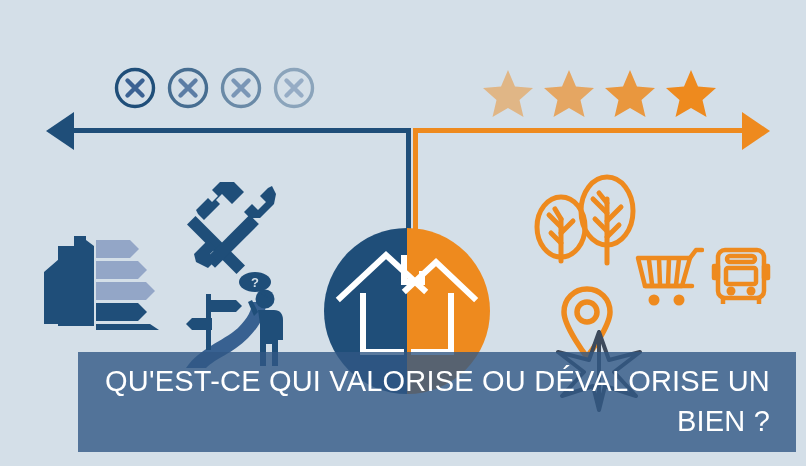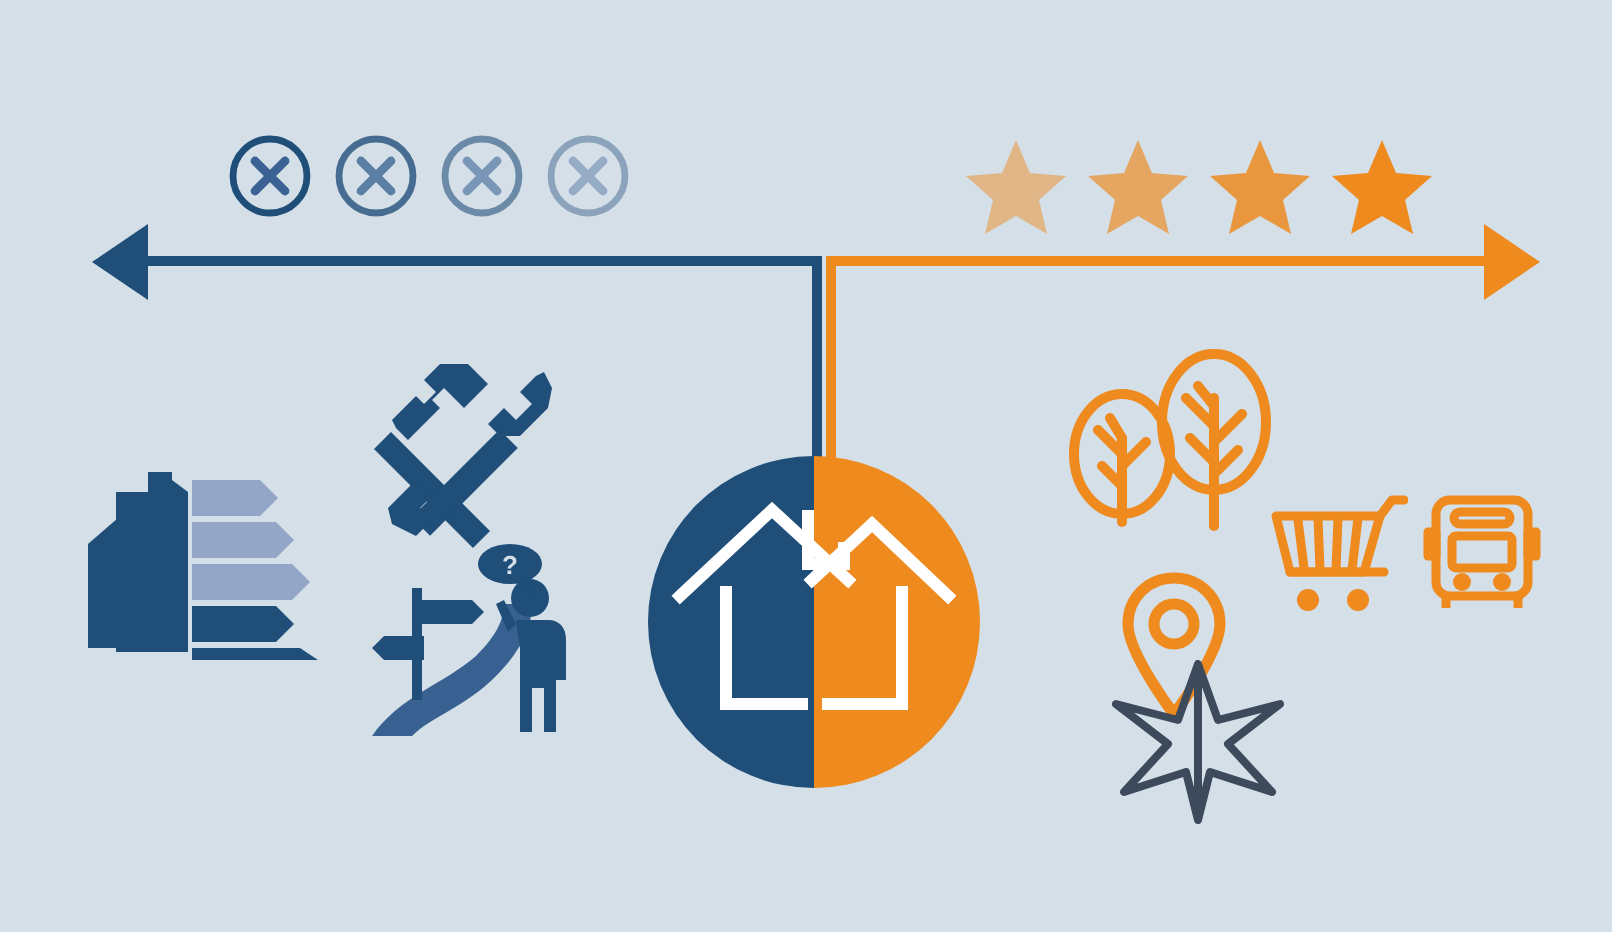--- a/index.html
+++ b/index.html
@@ -255,14 +255,17 @@
   </svg>
 
   <svg class="icon-abs" id="compass-icon" width="86" height="82" viewBox="0 0 86 82">
     <g fill="none" stroke="#3d4a5c" stroke-width="4" stroke-linejoin="round">
       <path d="M43 2 L53 30 L84 22 L58 42 L80 66 L49 56 L43 80 L37 56 L6 66
                L28 42 L2 22 L33 30 Z"></path>
       <path d="M43 2 L43 80"></path>
     </g>
   </svg>
 
+  <div class="banner">
+    <div class="banner-text">QU'EST-CE QUI VALORISE OU DÉVALORISE UN BIEN ?</div>
+  </div>
 
 </div>
 
 </body></html>

